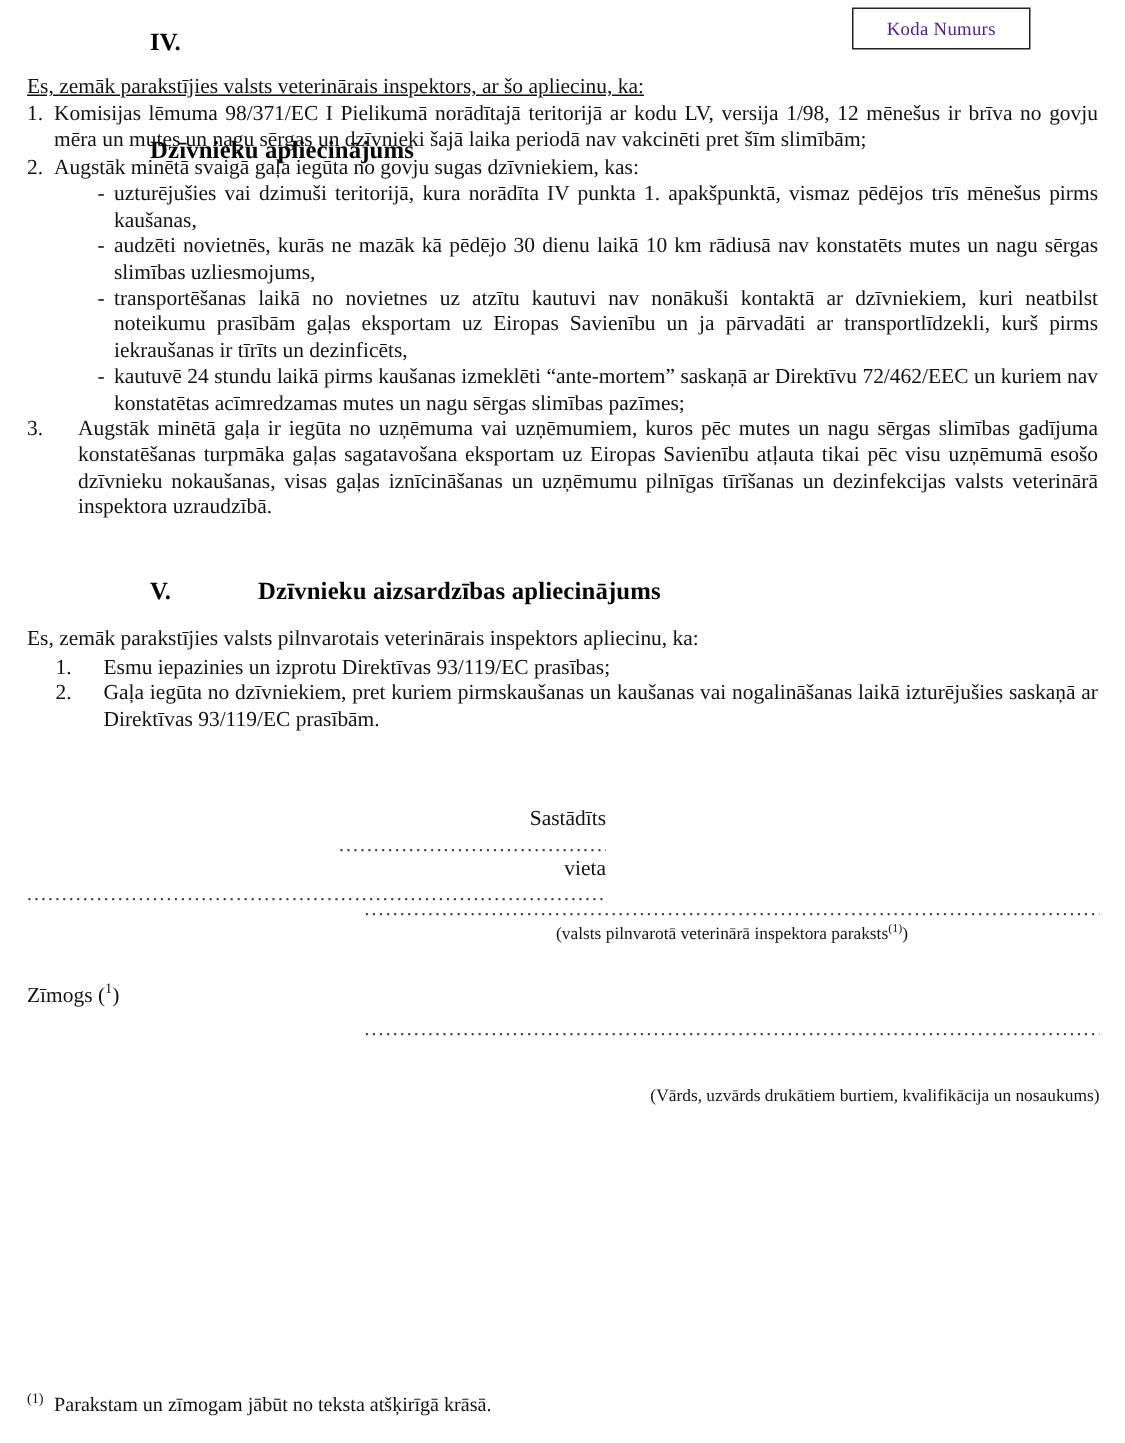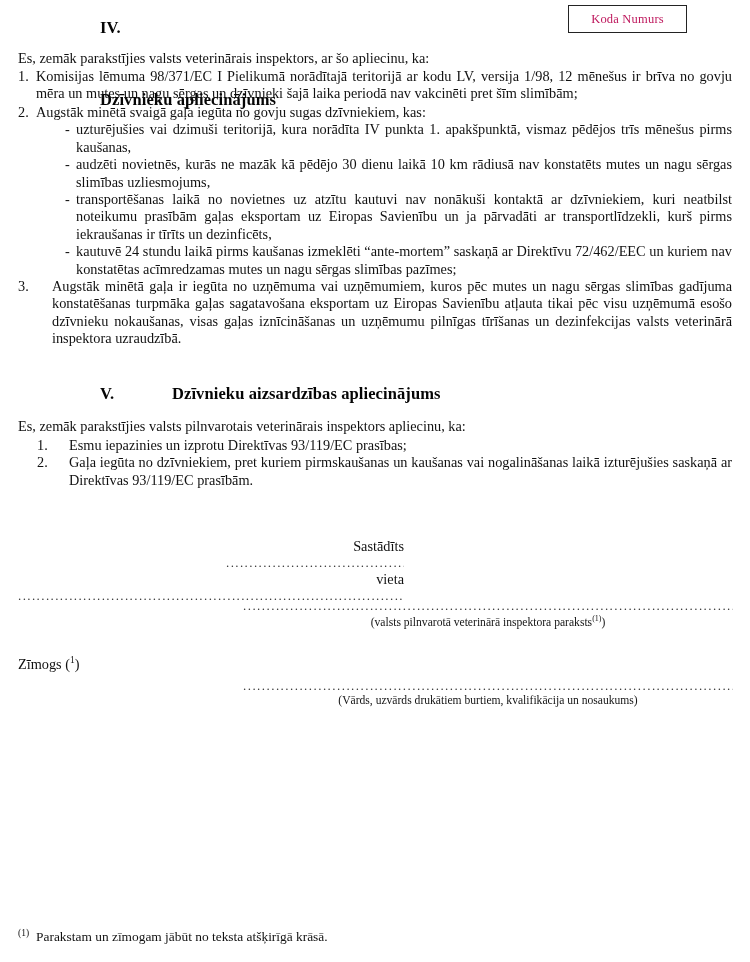--- a/index.html
+++ b/index.html
@@ -32,21 +32,21 @@
     height: 28px;
     border: 1.5px solid #232323;
     box-sizing: border-box;
     display: flex;
     align-items: center;
     justify-content: center;
   }
   .code-box-label {
     font-size: 12.5px;
     letter-spacing: 0.2px;
-    color: #be185d;
+    color: #4c1d95;
     white-space: nowrap;
   }
 
   
   .heading {
     position: absolute;
     display: flex;
     align-items: baseline;
     font-weight: bold;
     font-size: 16.5px;
@@ -202,21 +202,21 @@
 
   <div class="code-box">
     <span class="code-box-label">Koda Numurs</span>
   </div>
 
   <div class="heading" id="heading-iv">
     <span class="numeral">IV.</span>
     <span class="title">Dzīvnieku apliecinājums</span>
   </div>
 
-  <div class="block lead" style="left:18px; top:50px; width:714px;">Es, zemāk parakstījies valsts veterinārais inspektors, ar šo apliecinu, ka:</div>
+  <div class="block lead" style="left:18px; top:50px; width:714px;text-decoration:underline;">Es, zemāk parakstījies valsts veterinārais inspektors, ar šo apliecinu, ka:</div>
 
   <div class="block" style="left:18px; top:68px; width:714px;">
     <ul class="num-list">
       <li>
         <span class="marker">1.</span>
         <span>Komisijas lēmuma 98/371/EC I Pielikumā norādītajā  teritorijā ar kodu LV, versija 1/98, 12 mēnešus ir brīva no govju mēra un mutes un nagu sērgas un dzīvnieki šajā laika periodā nav vakcinēti pret šīm slimībām;</span>
       </li>
     </ul>
   </div>
 
@@ -291,19 +291,19 @@
   <div class="caption" style="left:243px; top:614px; width:490px;">
     <span>(valsts   pilnvarotā veterinārā inspektora paraksts</span><sup>(1)</sup><span>)</span>
   </div>
 
   <div class="stamp-label" style="left:18px; top:655px;">
     <span>Zīmogs (</span><sup>1</sup><span>)</span>
   </div>
 
   <div class="dotline" style="left:243px; top:678px; width:490px;">................................................................................................................................................................................................................................................</div>
 
-  <div class="caption" style="left:243px; top:694px; width:490px;">(Vārds, uzvārds drukātiem burtiem, kvalifikācija un nosaukums)</div>
+  <div class="caption" style="left:243px; top:724px; width:490px;text-align:right;">(Vārds, uzvārds drukātiem burtiem, kvalifikācija un nosaukums)</div>
 
   <div class="footnote">
     <span class="fn-mark">(1)</span><span>Parakstam un zīmogam jābūt no teksta atšķirīgā krāsā.</span>
   </div>
 
 </div>
 
 </body></html>

